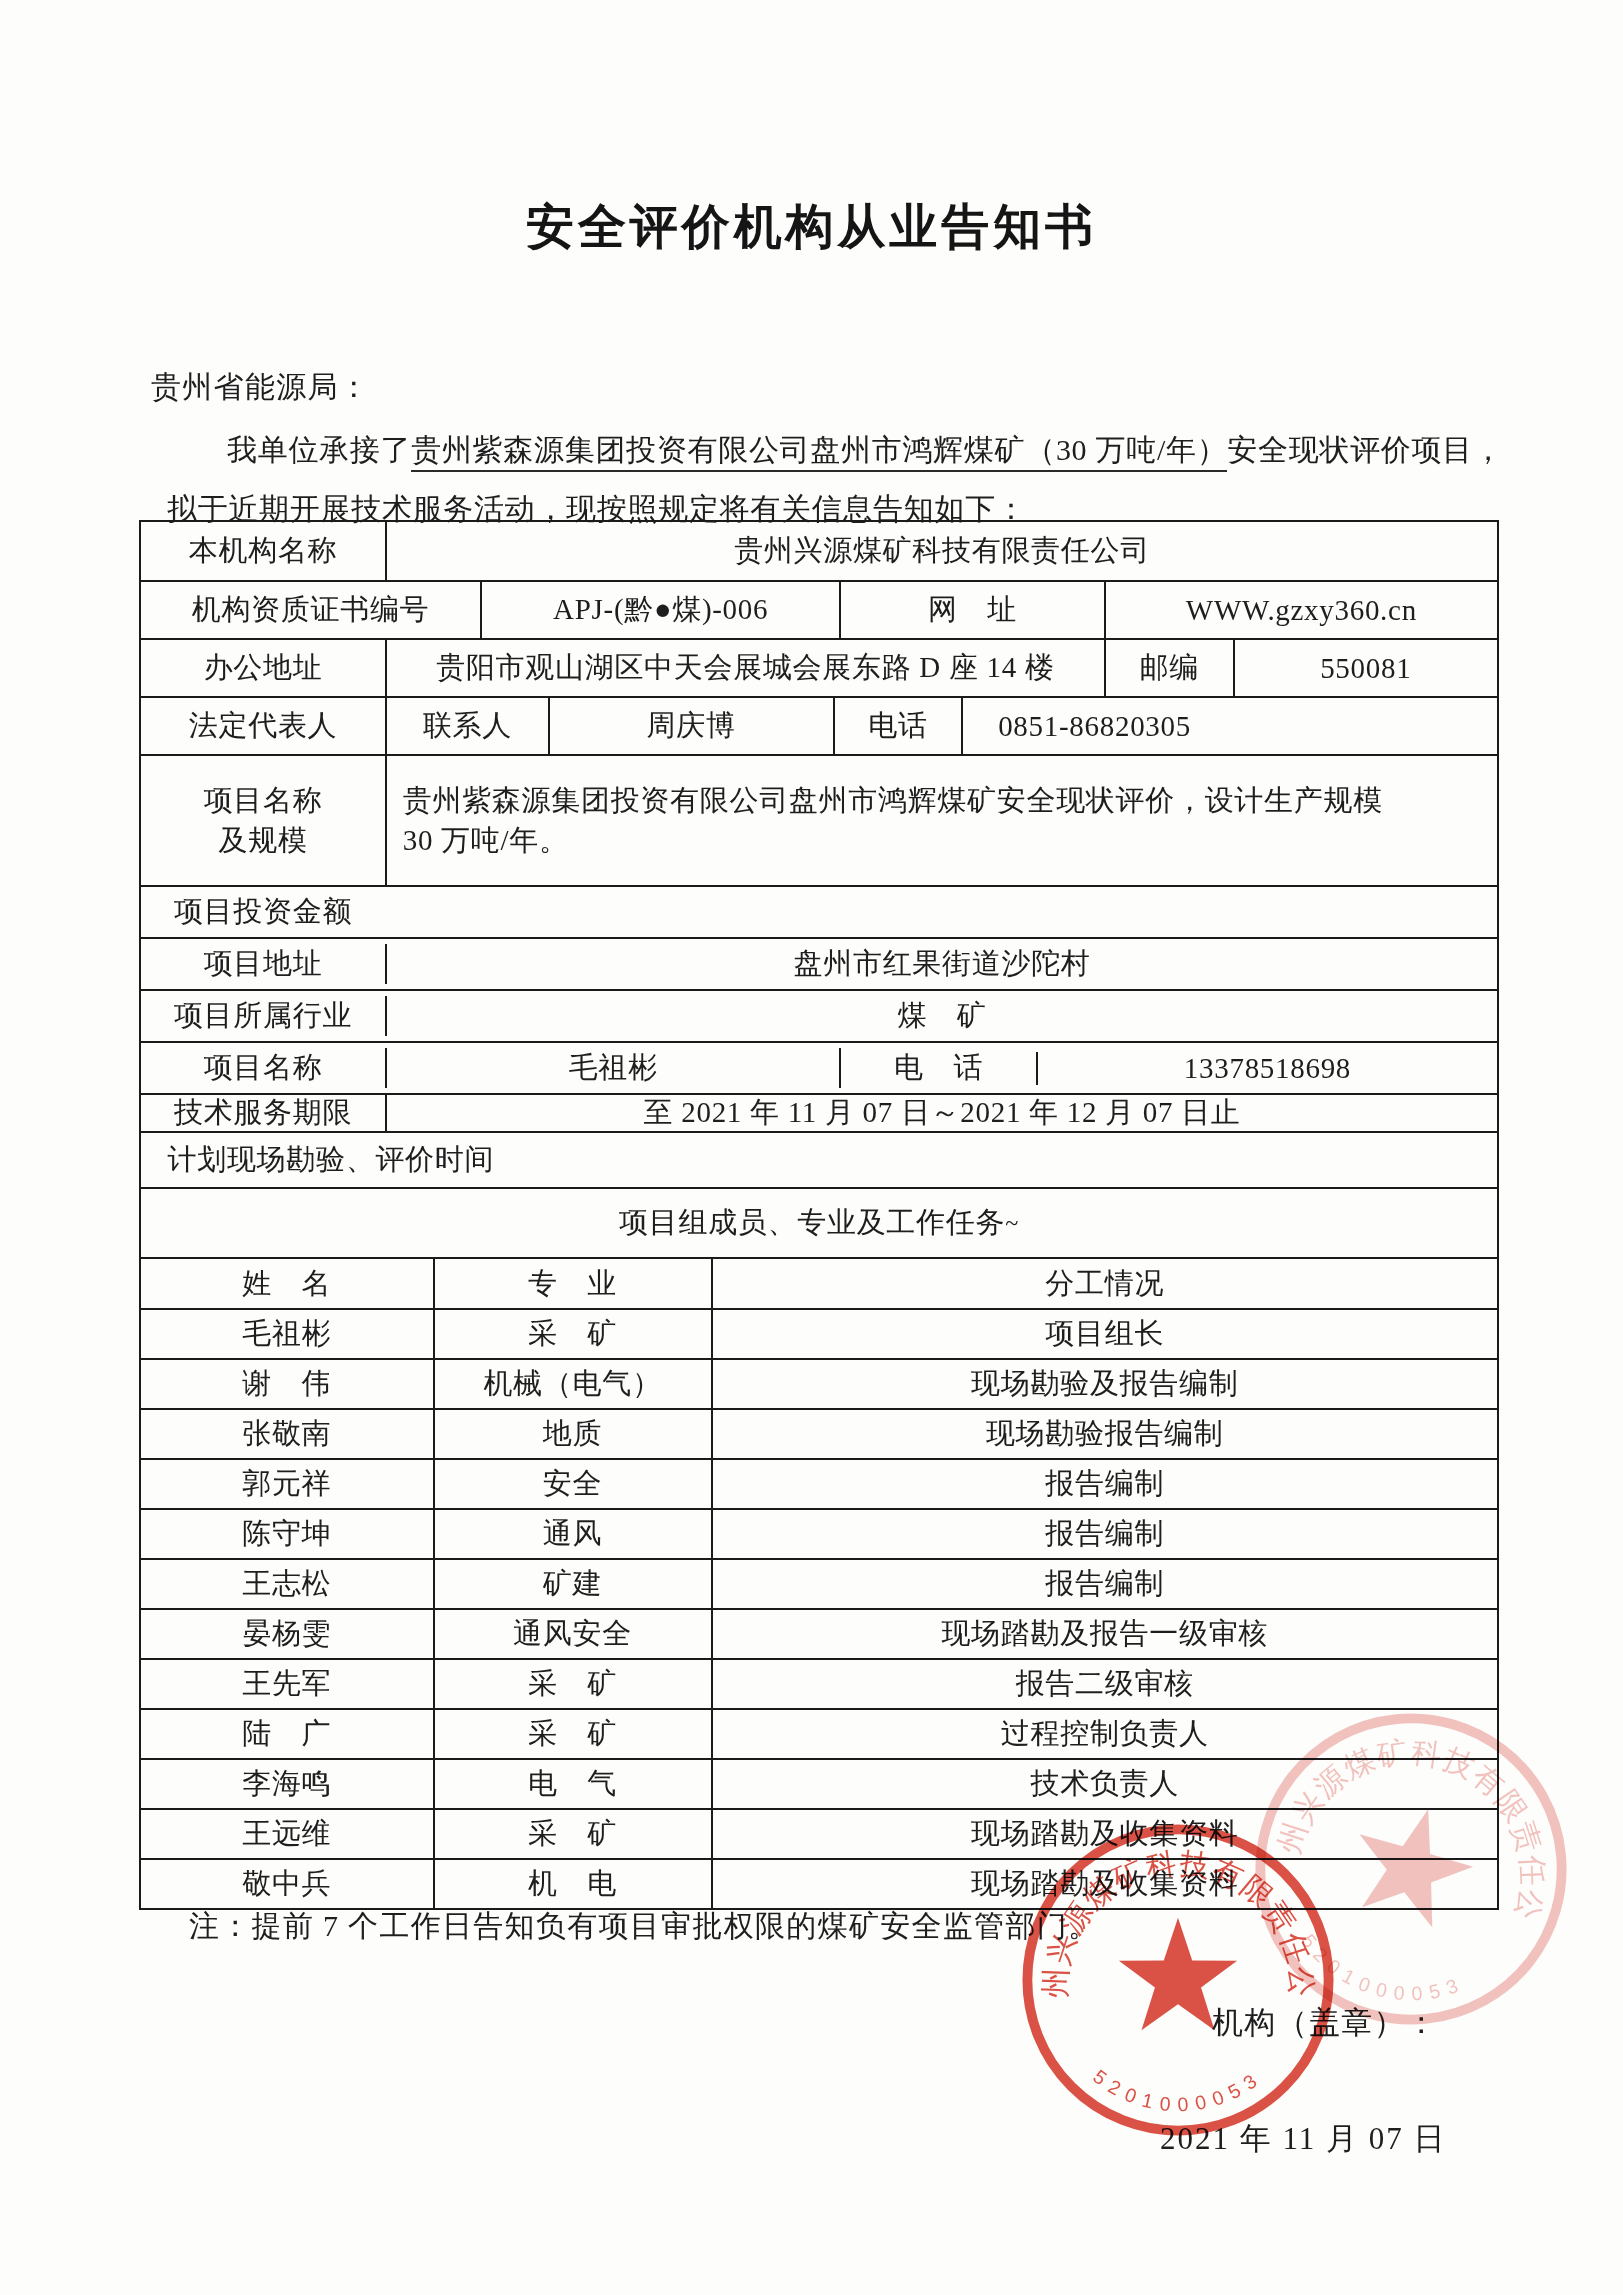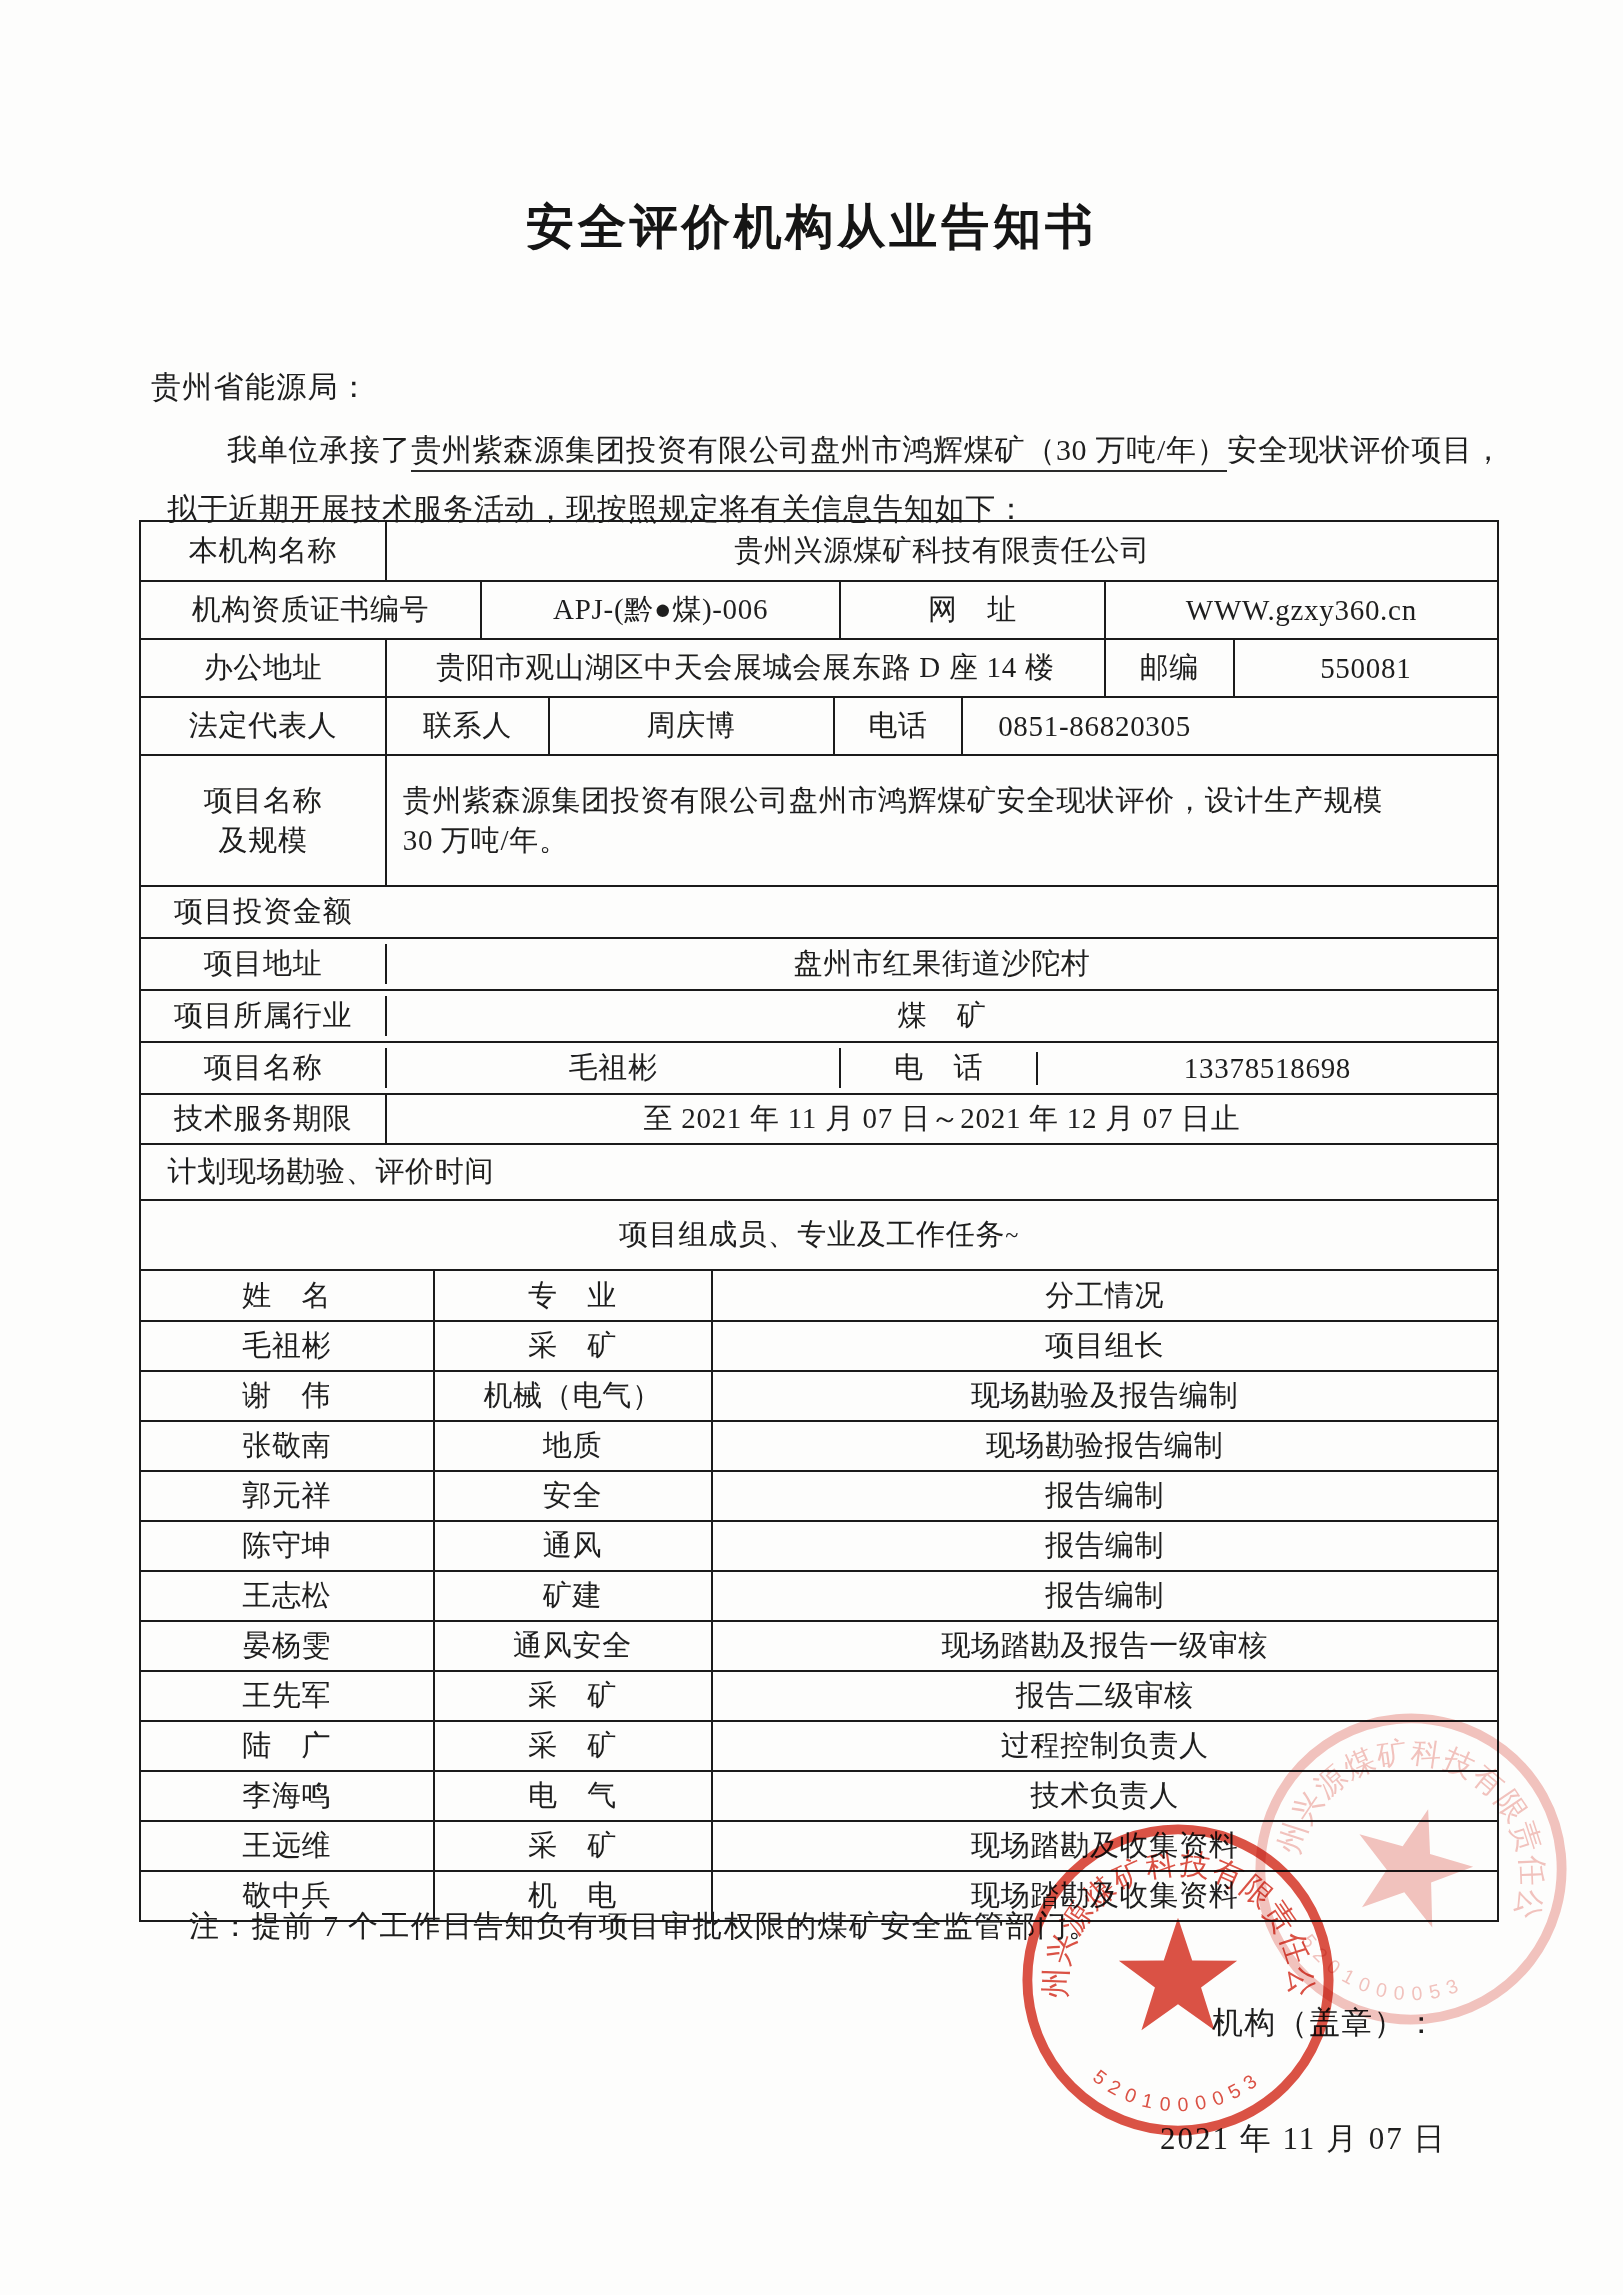--- a/index.html
+++ b/index.html
@@ -41,21 +41,21 @@
   .c{
     box-sizing:border-box;
     border-left:2px solid #1b1b1b;
     display:flex;align-items:center;justify-content:center;
     font-size:29px;letter-spacing:0.7px;
     padding:0 5.2px;
     overflow:hidden;
   }
   .c:first-child{border-left:none;}
   .h88{height:58px;} .h200{height:131px;} .h80{height:52px;align-items:center;}
-  .h84{height:50px;font-family:Liberation Serif, serif;} .h86{height:56px;} .h82{height:70px;}
+  .h84{height:38px;font-family:Liberation Serif, serif;} .h86{height:56px;} .h82{height:70px;}
   .h78{height:51px;} .h77{height:50px;}
   .left{justify-content:flex-start;text-align:left;padding-left:15.7px;}
   .twolines{flex-direction:column;justify-content:center;padding-top:9.2px;padding-bottom:9.2px;}
   .twolines.left{align-items:flex-start;}
   .note{
     position:absolute;left:189px;top:1906px;
     font-size:30px;letter-spacing:1.3px;
   }
   .seal-caption{
     position:absolute;left:1212px;top:2002px;

